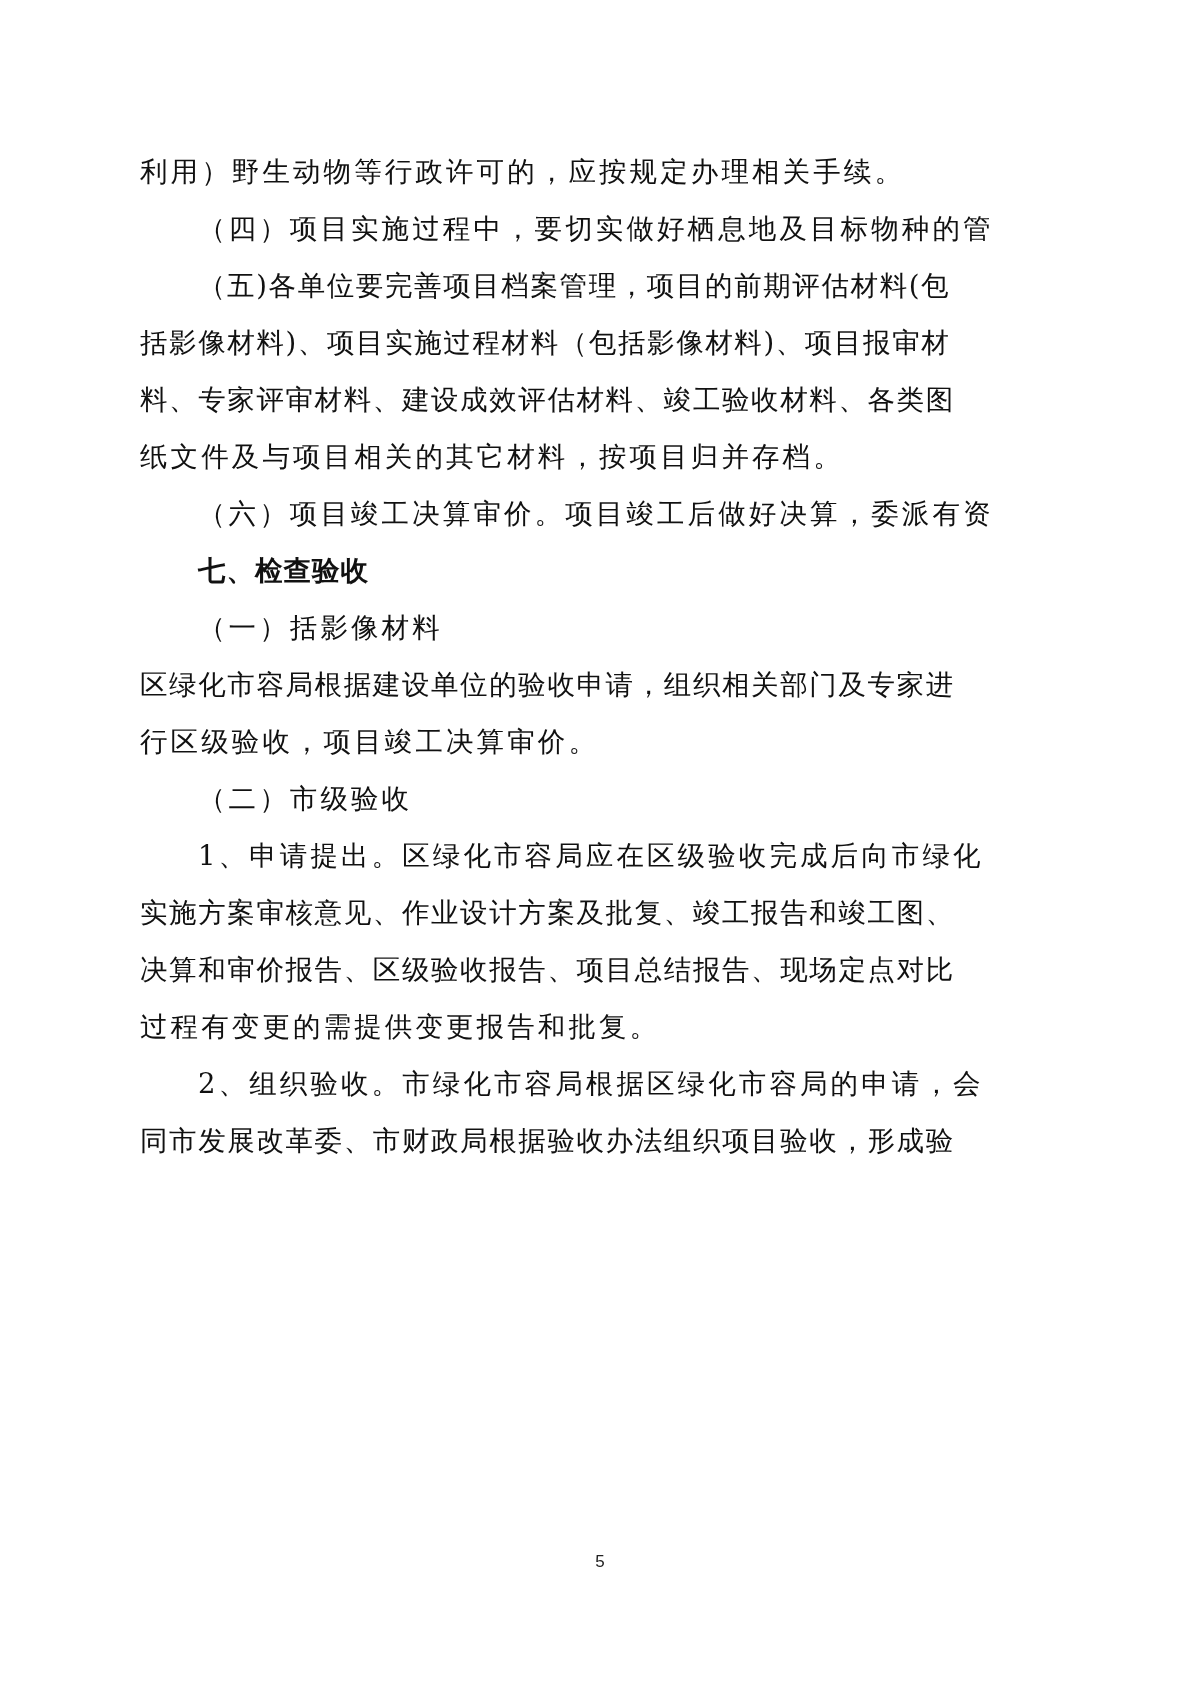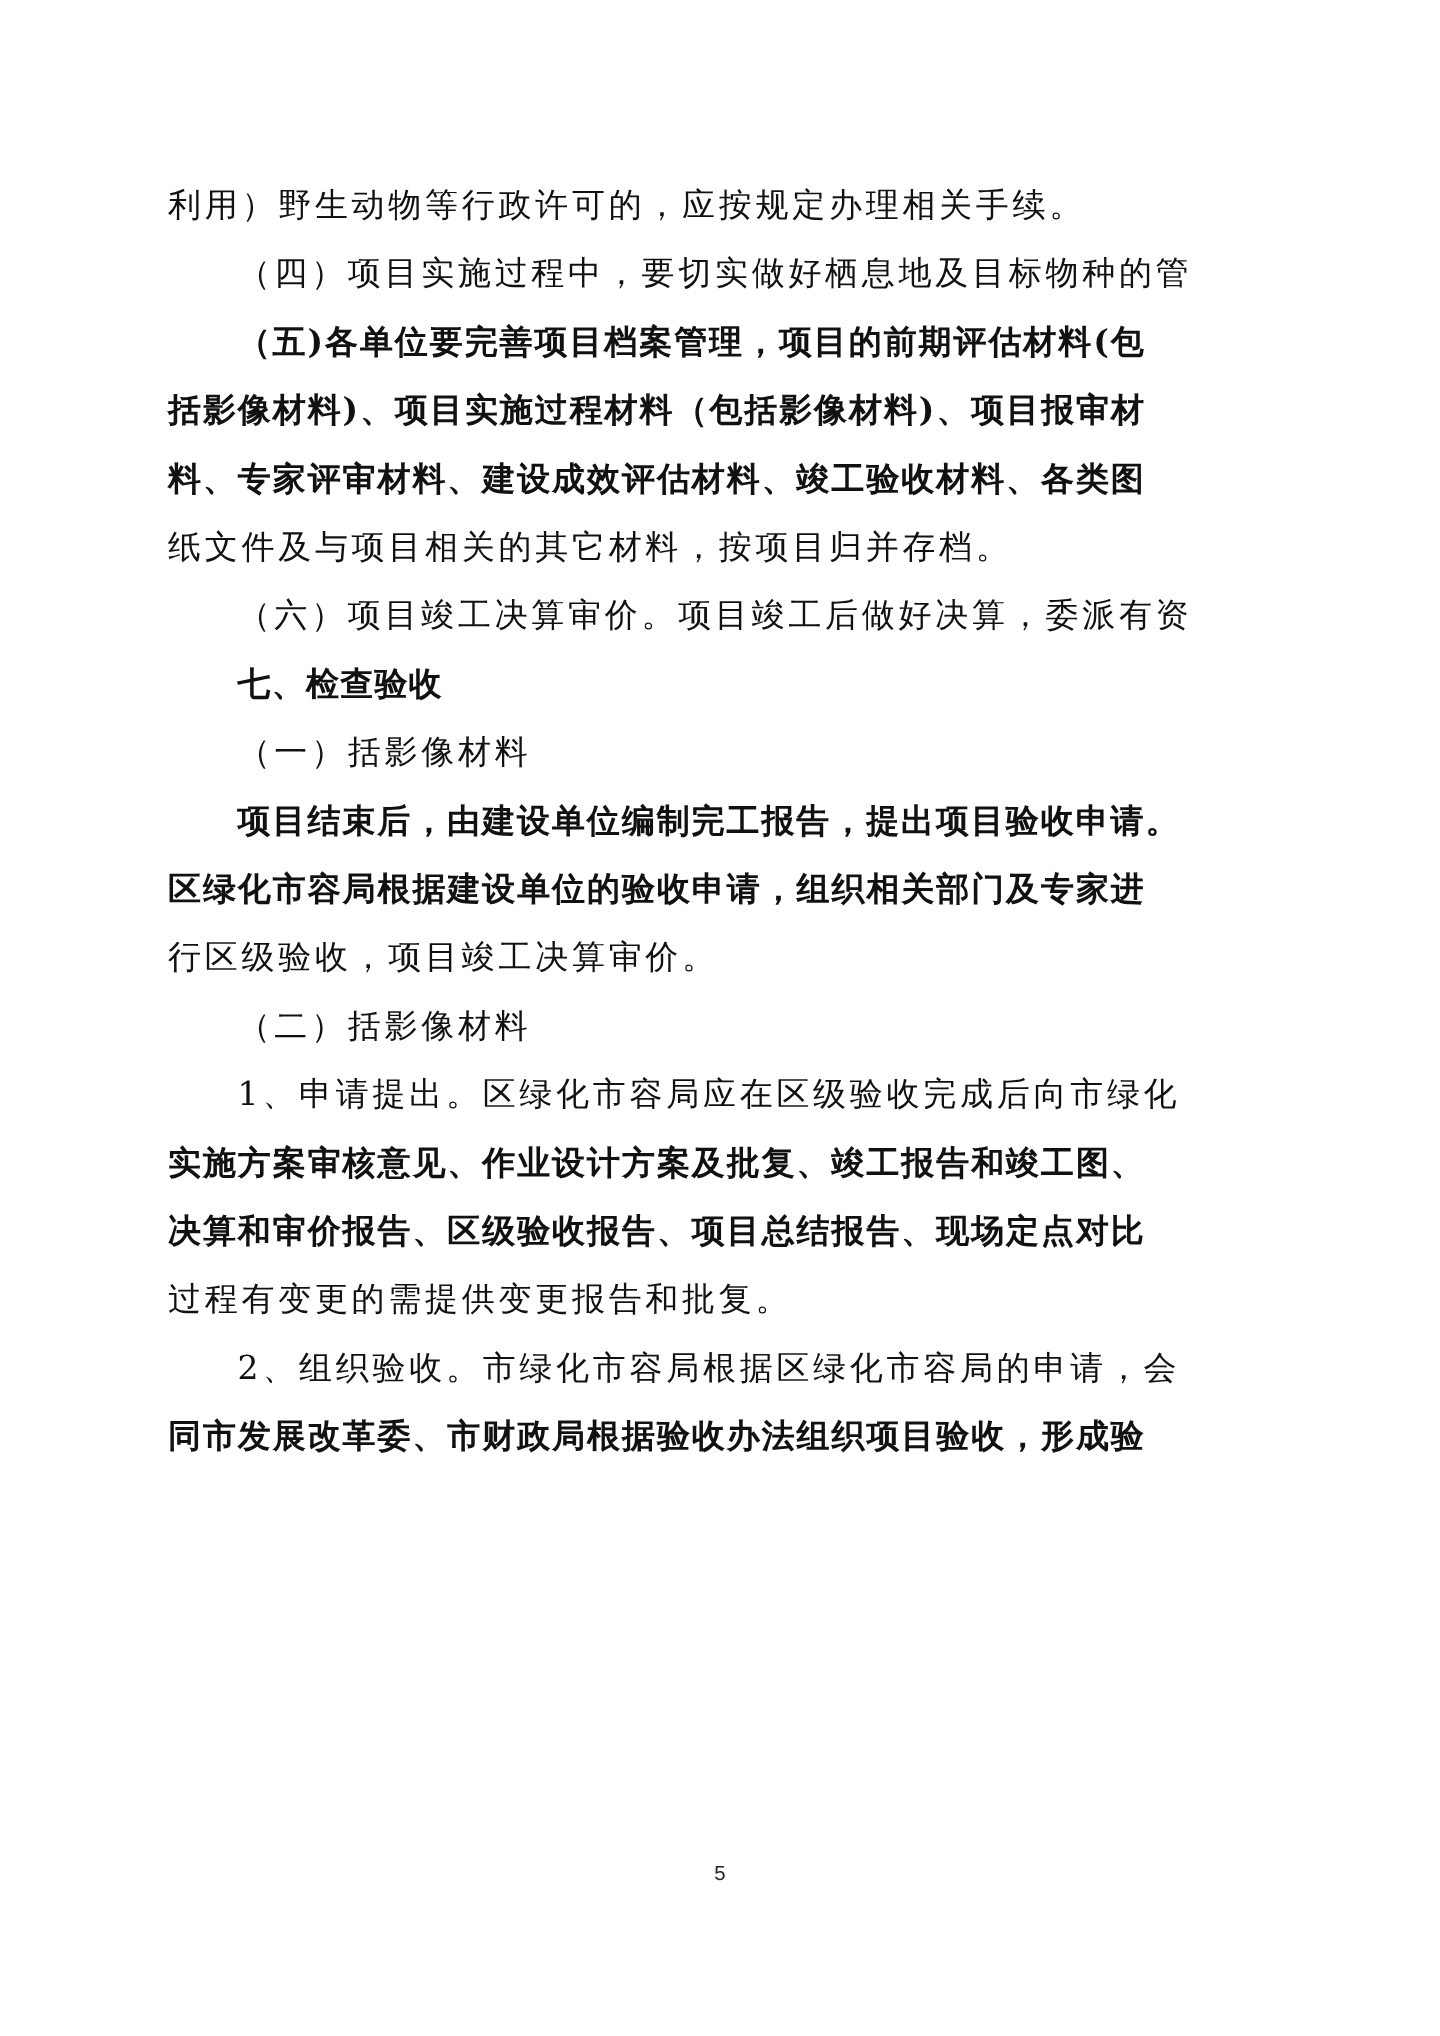--- a/index.html
+++ b/index.html
@@ -31,21 +31,20 @@
     .line.indent {
       padding-left: 58px;
     }
     .line.heading {
       font-family: "DejaVu Sans", "Liberation Sans", sans-serif;
       font-weight: bold;
       letter-spacing: 1px;
     }
     .line.tight {
       letter-spacing: 1.6px;
-      font-weight: bold;
     }
     .page-number {
       position: absolute;
       left: 0;
       width: 1200px;
       top: 1552px;
       text-align: center;
       font-family: "Liberation Sans", sans-serif;
       font-size: 17px;
       color: #222222;
@@ -57,24 +56,23 @@
 <div class="page">
   <div class="line">利用）野生动物等行政许可的，应按规定办理相关手续。</div>
   <div class="line indent">（四）项目实施过程中，要切实做好栖息地及目标物种的管</div>
   <div class="line indent tight">（五)各单位要完善项目档案管理，项目的前期评估材料(包</div>
   <div class="line tight">括影像材料)、项目实施过程材料（包括影像材料)、项目报审材</div>
   <div class="line tight">料、专家评审材料、建设成效评估材料、竣工验收材料、各类图</div>
   <div class="line">纸文件及与项目相关的其它材料，按项目归并存档。</div>
   <div class="line indent">（六）项目竣工决算审价。项目竣工后做好决算，委派有资</div>
   <div class="line indent heading">七、检查验收</div>
   <div class="line indent">（一）括影像材料</div>
-  <div class="line indent tight">项目结束后，由建设单位编制完工报告，提出项目验收申请。</div>
   <div class="line tight">区绿化市容局根据建设单位的验收申请，组织相关部门及专家进</div>
   <div class="line">行区级验收，项目竣工决算审价。</div>
-  <div class="line indent">（二）括影像材料</div>
+  <div class="line indent">（二）市级验收</div>
   <div class="line indent">1、申请提出。区绿化市容局应在区级验收完成后向市绿化</div>
   <div class="line tight">实施方案审核意见、作业设计方案及批复、竣工报告和竣工图、</div>
   <div class="line tight">决算和审价报告、区级验收报告、项目总结报告、现场定点对比</div>
   <div class="line">过程有变更的需提供变更报告和批复。</div>
   <div class="line indent">2、组织验收。市绿化市容局根据区绿化市容局的申请，会</div>
   <div class="line tight">同市发展改革委、市财政局根据验收办法组织项目验收，形成验</div>
 </div>
 
 <div class="page-number">5</div>
 

